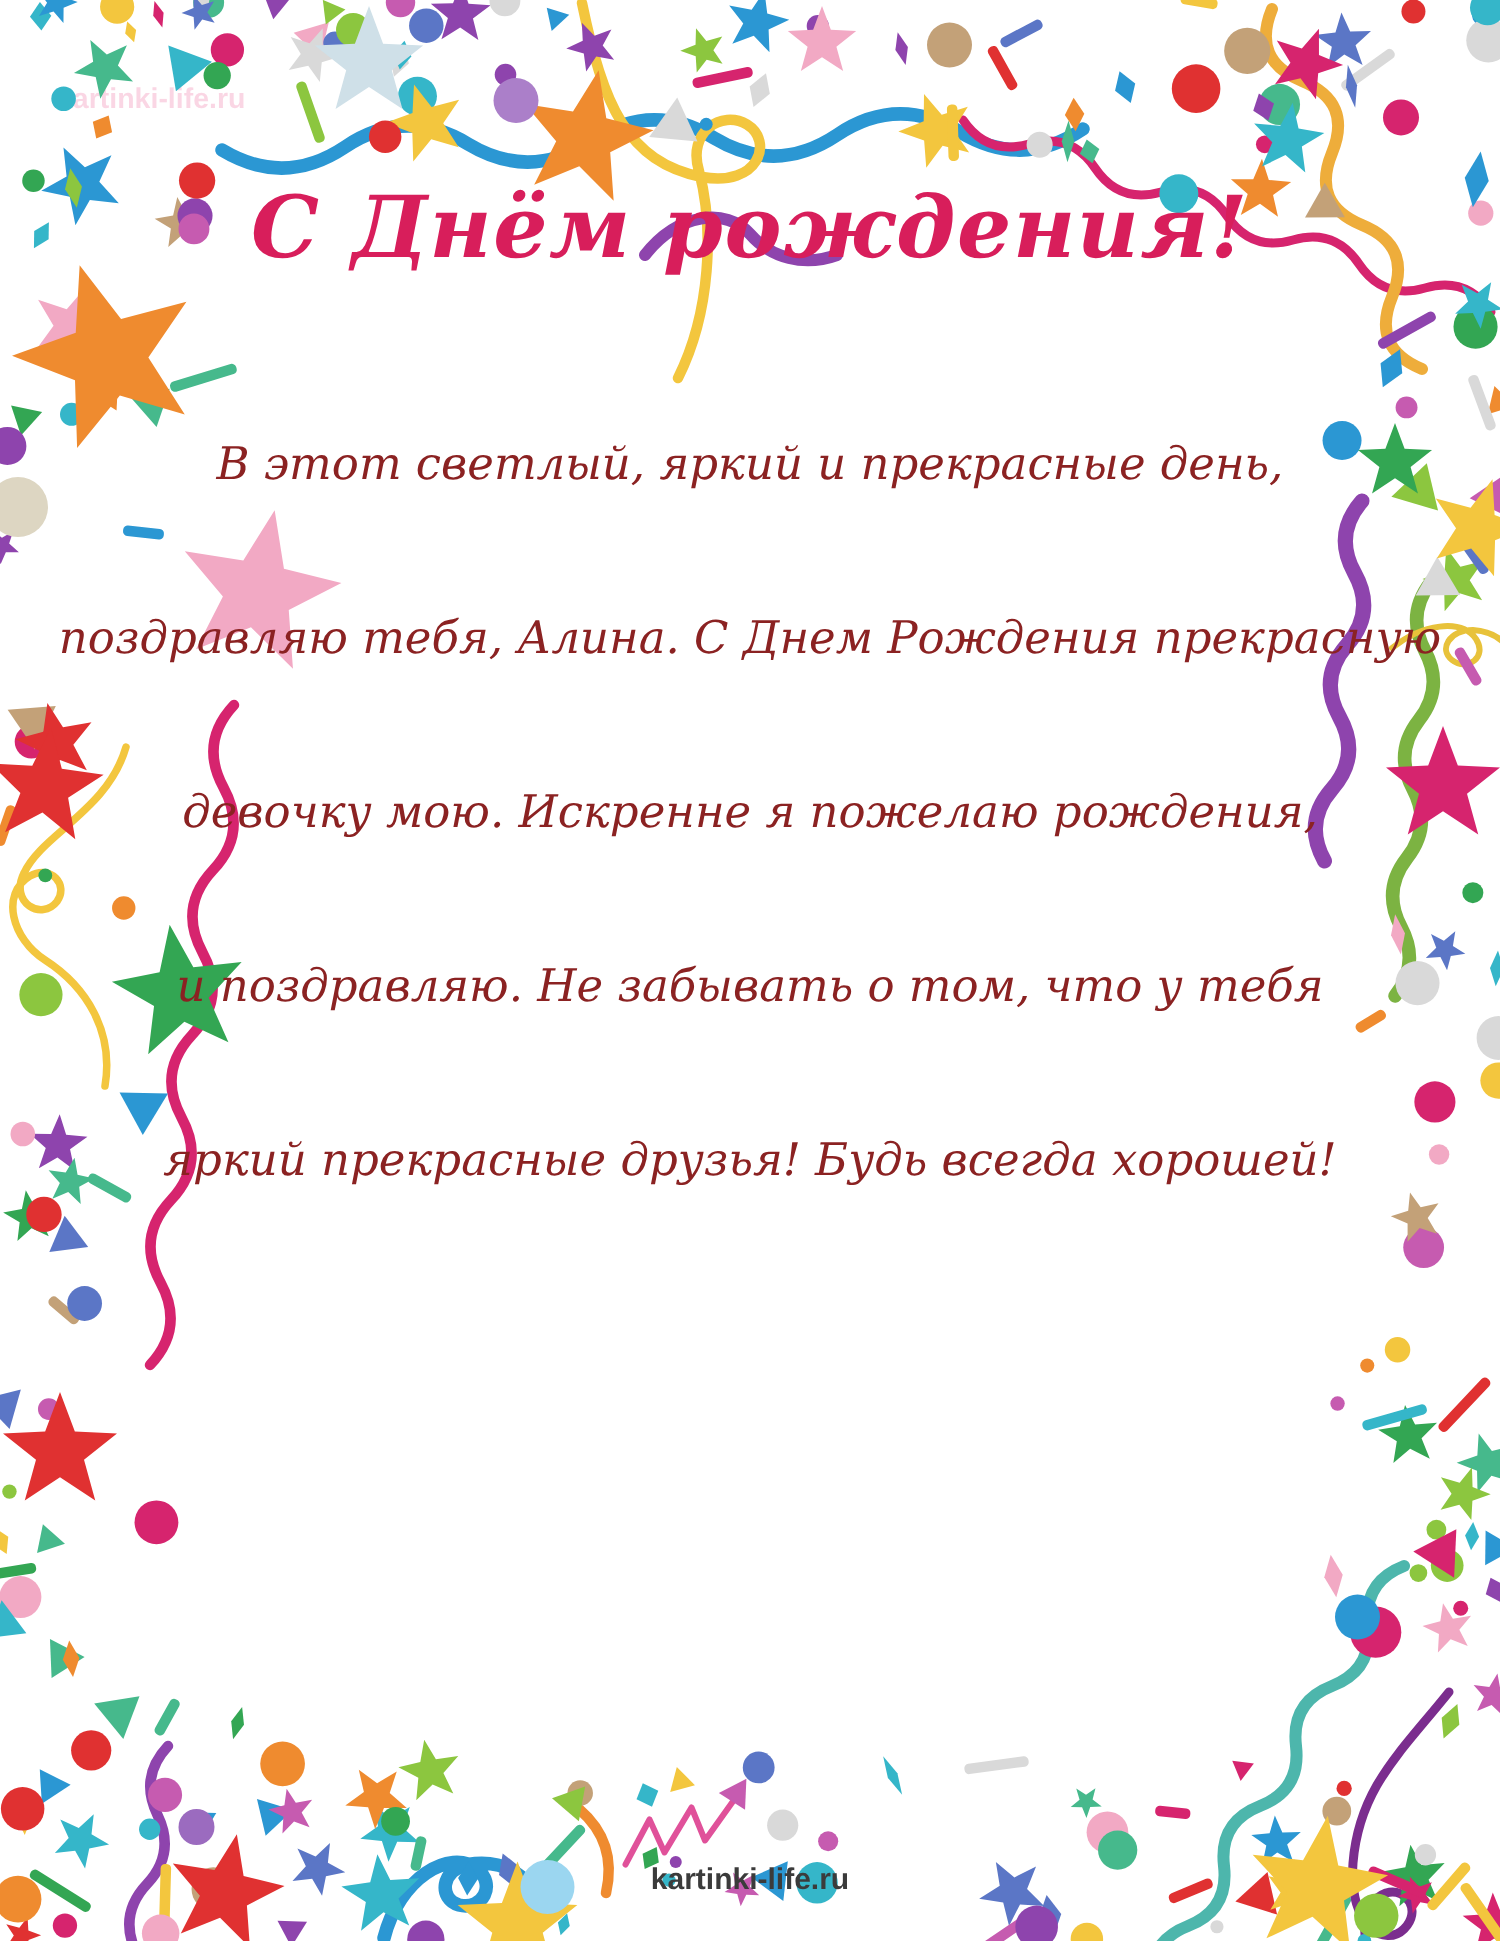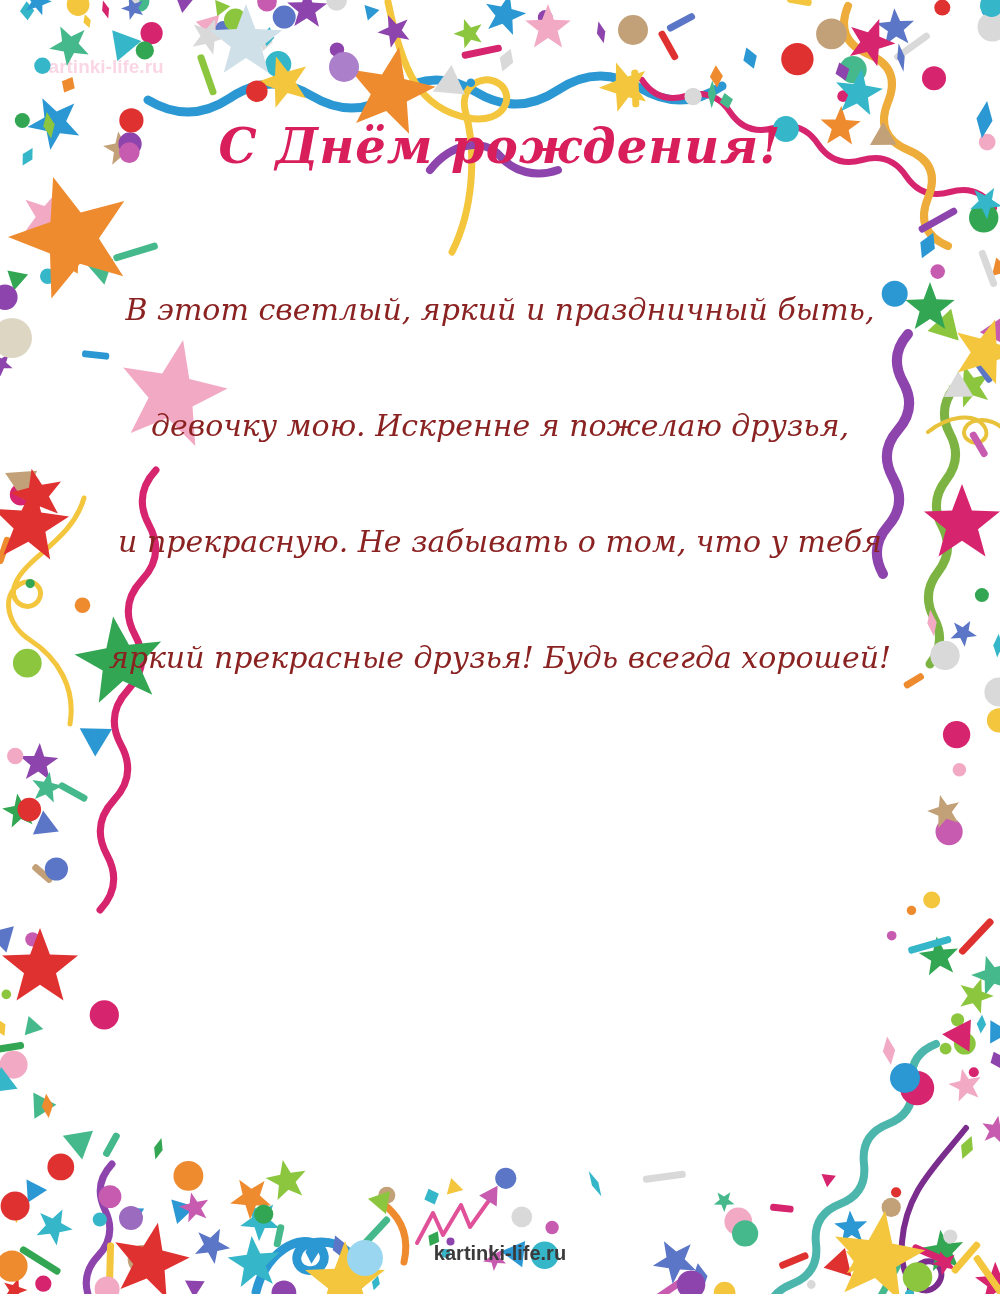--- a/index.html
+++ b/index.html
@@ -3,21 +3,21 @@
 <meta charset="utf-8">
 <style>
   html,body{margin:0;padding:0;background:#ffffff;}
   .card{position:relative;width:1000px;height:1294px;background:#ffffff;overflow:hidden;
         font-family:"DejaVu Serif", serif;}
   svg.decor{position:absolute;left:0;top:0;width:1000px;height:1294px;}
   .watermark-top{position:absolute;left:38px;top:56px;z-index:0;
         font-family:"Liberation Sans", sans-serif;font-weight:bold;font-size:19px;
         color:var(--watermark-faint-color,rgba(233,70,130,0.22));}
   .title{position:absolute;top:118px;left:0;right:0;margin:0;text-align:center;z-index:3;
-        font-style:italic;font-weight:bold;font-size:48px;letter-spacing:1px;
+        font-style:italic;font-weight:bold;font-size:57px;letter-spacing:1px;
         color:var(--title-color,#d81e5b);}
   .lines{position:absolute;top:252px;left:0;right:0;z-index:3;}
   .line{margin:0;height:116px;line-height:116px;text-align:center;white-space:nowrap;
         font-style:italic;font-size:30px;color:var(--text-color,#8b2222);}
   .watermark-bottom{position:absolute;top:1242px;left:0;right:0;text-align:center;z-index:4;
         font-family:"Liberation Sans", sans-serif;font-weight:bold;font-size:20px;
         color:var(--watermark-bottom-color,#3b3b3b);}
 </style>
 </head>
 <body>
@@ -308,20 +308,21 @@
         <circle cx="131.0" cy="1218.0" r="12.0" fill="#9b6bbf"></circle>
         <circle cx="905.0" cy="1078.0" r="15.0" fill="#2b97d3"></circle>
         <circle cx="365.0" cy="1258.0" r="18.0" fill="#9bd6f0"></circle>
         <circle cx="12.0" cy="338.0" r="20.0" fill="#ddd6c2"></circle>
       </g>
   </svg>
 
   <h1 class="title">С Днём рождения!</h1>
 
   <div class="lines">
-    <p class="line">В этот светлый, яркий и праздничный быть,</p>
-    <p class="line">девочку мою. Искренне я пожелаю друзья,</p>
-    <p class="line">и прекрасную. Не забывать о том, что у тебя</p>
+    <p class="line">В этот светлый, яркий и прекрасные день,</p>
+    <p class="line">поздравляю тебя, Алина. С Днем Рождения прекрасную</p>
+    <p class="line">девочку мою. Искренне я пожелаю рождения,</p>
+    <p class="line">и поздравляю. Не забывать о том, что у тебя</p>
     <p class="line">яркий прекрасные друзья! Будь всегда хорошей!</p>
   </div>
 
   <div class="watermark-bottom">kartinki-life.ru</div>
 </div>
 
 </body></html>

